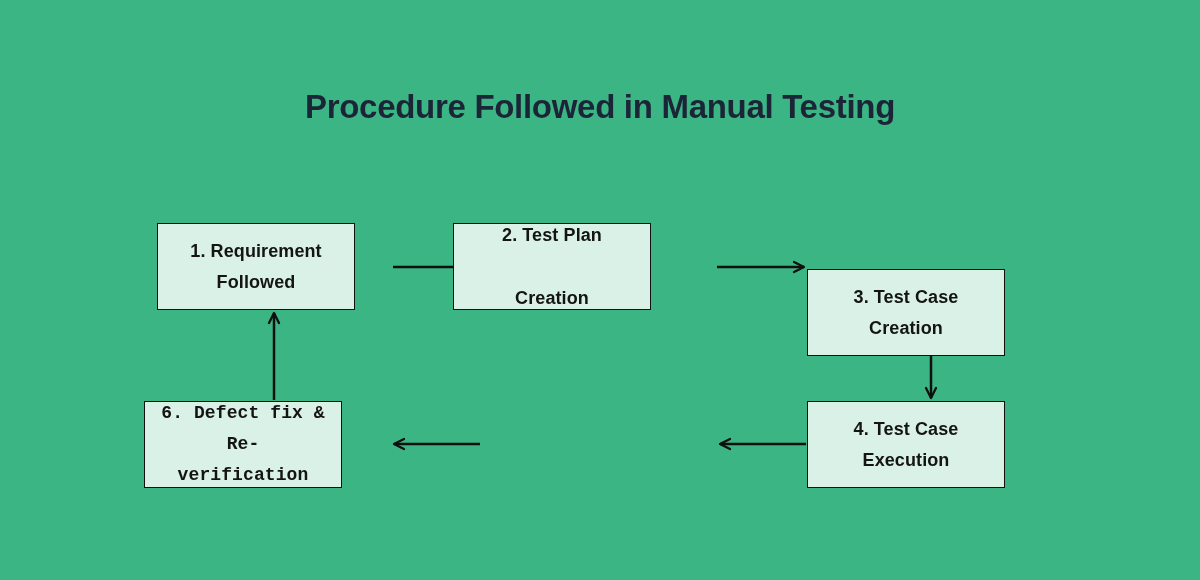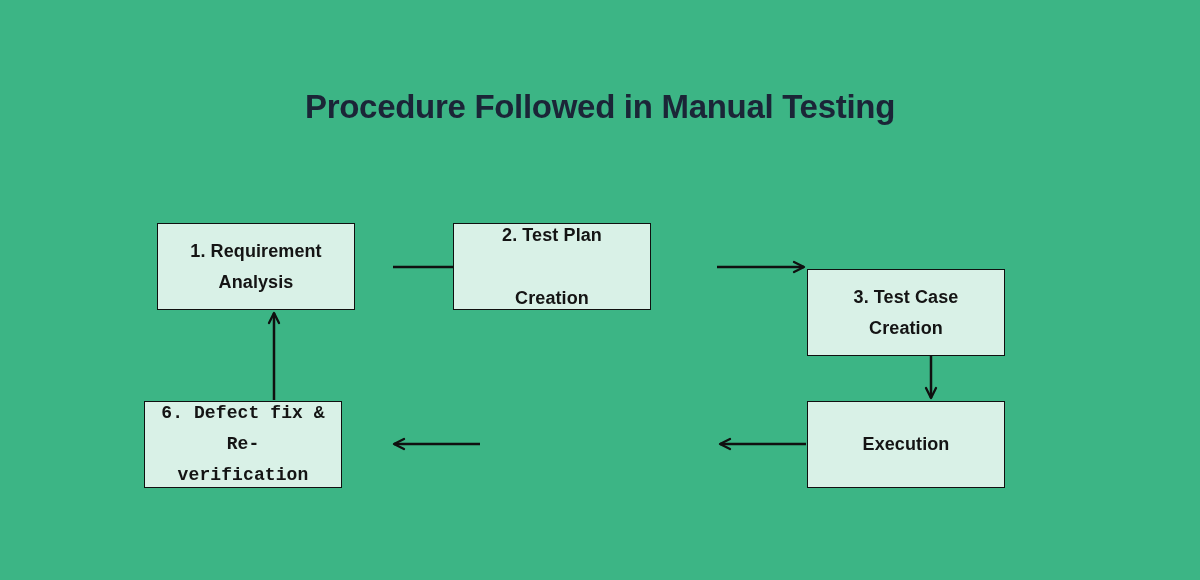--- a/index.html
+++ b/index.html
@@ -89,34 +89,35 @@
     <line class="arrow" x1="393" y1="267" x2="478" y2="267" marker-end="url(#head)"></line>
     <line class="arrow" x1="717" y1="267" x2="804" y2="267" marker-end="url(#head)"></line>
     <line class="arrow" x1="931" y1="314" x2="931" y2="398" marker-end="url(#head)"></line>
     <line class="arrow" x1="806" y1="444" x2="720" y2="444" marker-end="url(#head)"></line>
     <line class="arrow" x1="480" y1="444" x2="394" y2="444" marker-end="url(#head)"></line>
     <line class="arrow" x1="274" y1="400" x2="274" y2="313" marker-end="url(#head)"></line>
   </svg>
 
   <div class="box box-1">
     <span>1. Requirement</span>
-    <span>Analysis</span>
+    <span>Followed</span>
   </div>
 
   <div class="box box-2">
     <span>2. Test Plan</span>
     <span>Creation</span>
   </div>
 
   <div class="box box-3">
     <span>3. Test Case</span>
     <span>Creation</span>
   </div>
 
   <div class="box box-4">
+    <span>4. Test Case</span>
     <span>Execution</span>
   </div>
 
 
   <div class="box box-6">
     <span>6. Defect fix &amp; Re-</span>
     <span>verification</span>
   </div>
 
 </div>

